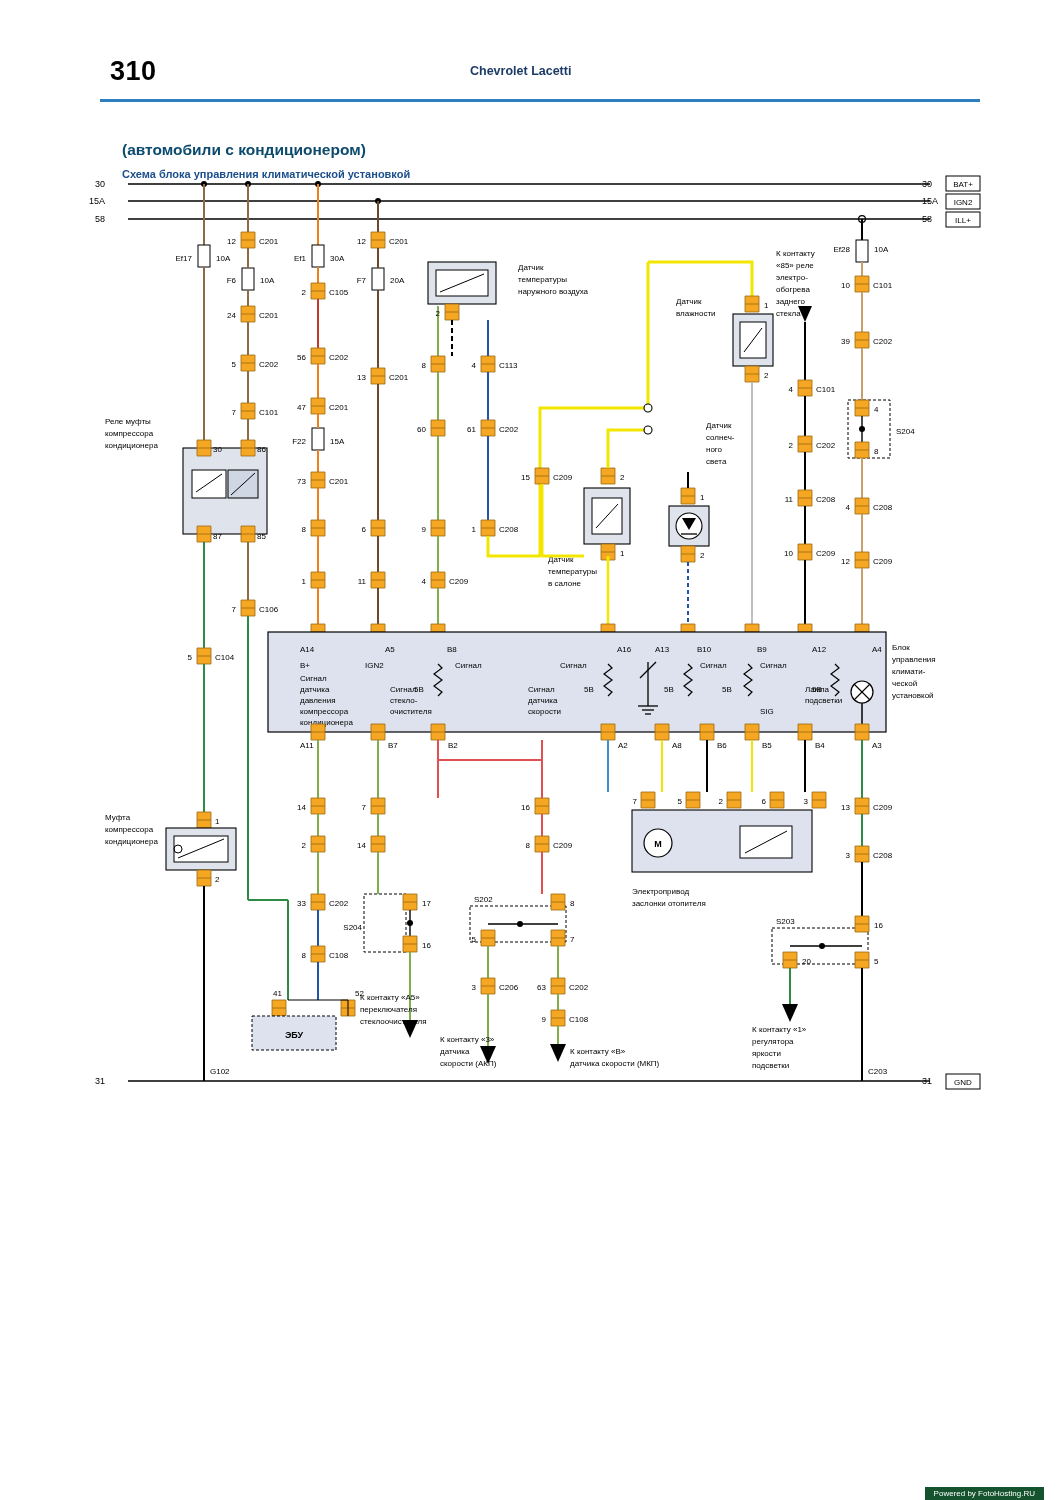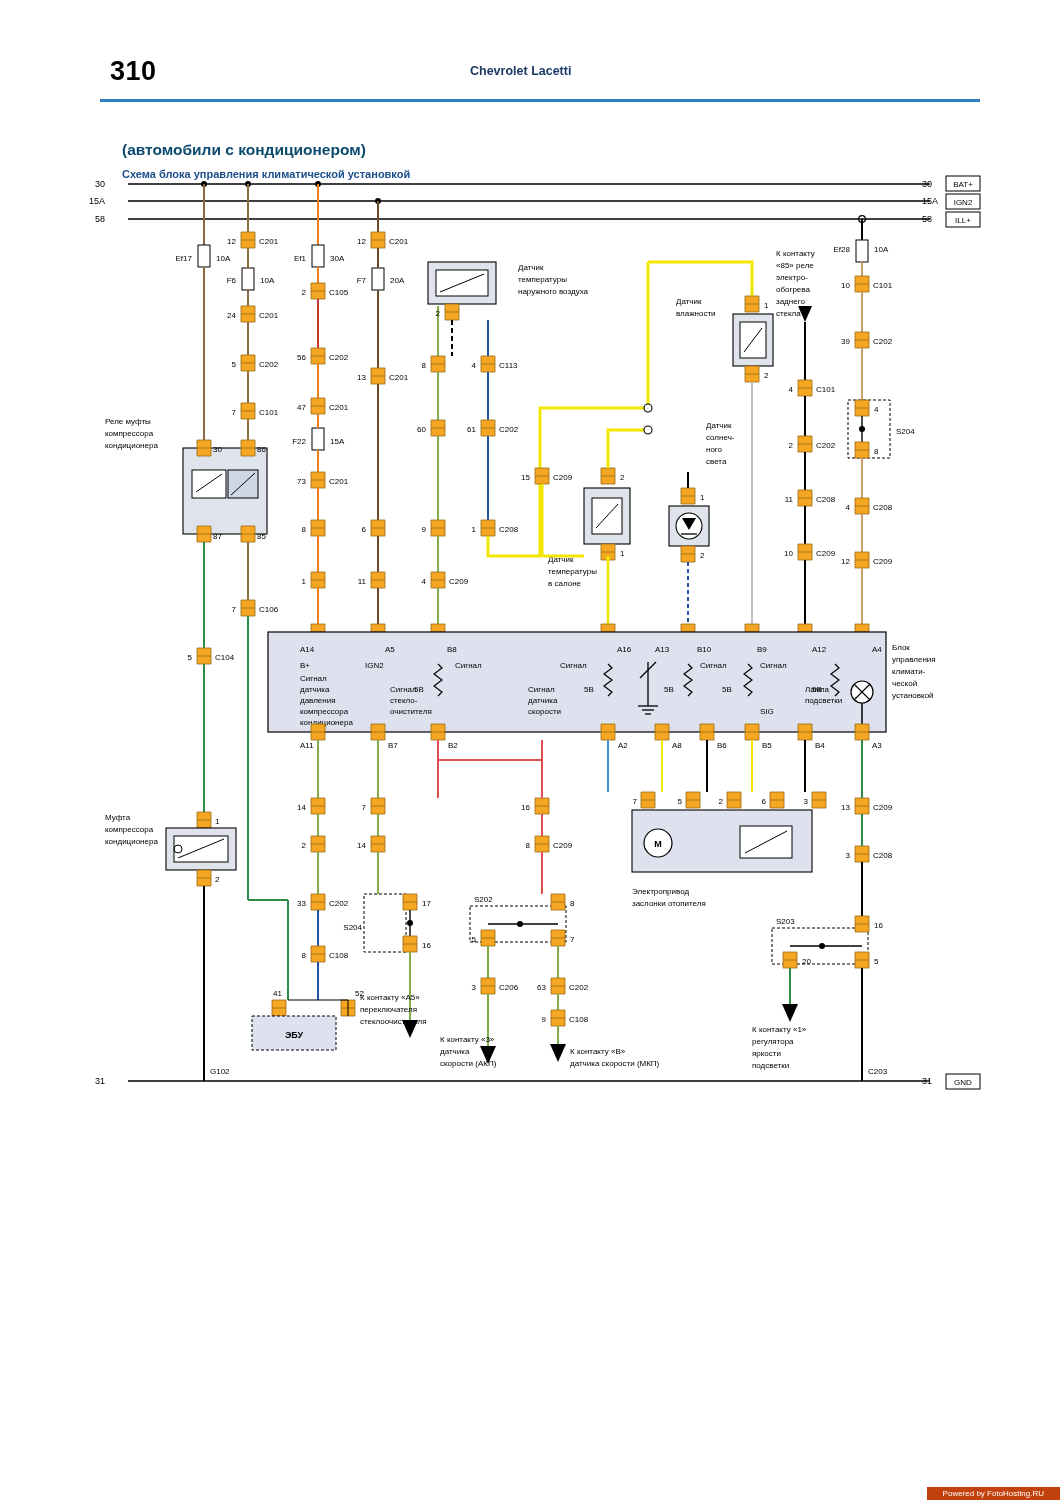--- a/index.html
+++ b/index.html
@@ -7,21 +7,21 @@
   .page{position:absolute;left:0;top:0;width:1060px;height:1500px;overflow:hidden;}
   .pg-num{position:absolute;left:110px;top:56px;font-size:27px;font-weight:bold;color:#000;letter-spacing:0.5px;}
   .hdr-title{position:absolute;left:470px;top:64px;font-size:12.5px;font-weight:bold;color:#1b3a66;text-align:right;}
   .rule{position:absolute;left:100px;top:99px;width:880px;height:3px;background:#2d7fc1;}
   .sec-title1{position:absolute;left:122px;top:120px;font-size:11px;font-weight:bold;color:#1b4e8c;margin-top:48px;}
   .sec-title2{position:absolute;left:122px;top:141px;font-size:15.5px;font-weight:bold;color:#0c4a6e;}
   svg.diagram{position:absolute;left:0;top:0;width:1060px;height:1500px;}
   .t9{font-family:"Liberation Sans",sans-serif;font-size:9px;fill:#000;}
   .tb{font-family:"Liberation Sans",sans-serif;font-size:9px;fill:#000;font-weight:bold;}
   .t8{font-family:"Liberation Sans",sans-serif;font-size:8px;fill:#000;}
-  .footer{position:absolute;right:0;bottom:0;background:#c2410c;color:#fff;font-size:8px;padding:2px 16px;font-family:"Liberation Sans",sans-serif;}
+  .footer{position:absolute;right:16px;bottom:0;background:#14532d;color:#fff;font-size:8px;padding:2px 9px;font-family:"Liberation Sans",sans-serif;}
 </style>
 </head>
 <body>
 
 <div class="page">
 
   <div class="pg-num">310</div>
   <div class="hdr-title">Chevrolet Lacetti</div>
   <div class="rule"></div>
   <div class="sec-title1">Схема блока управления климатической установкой</div>

